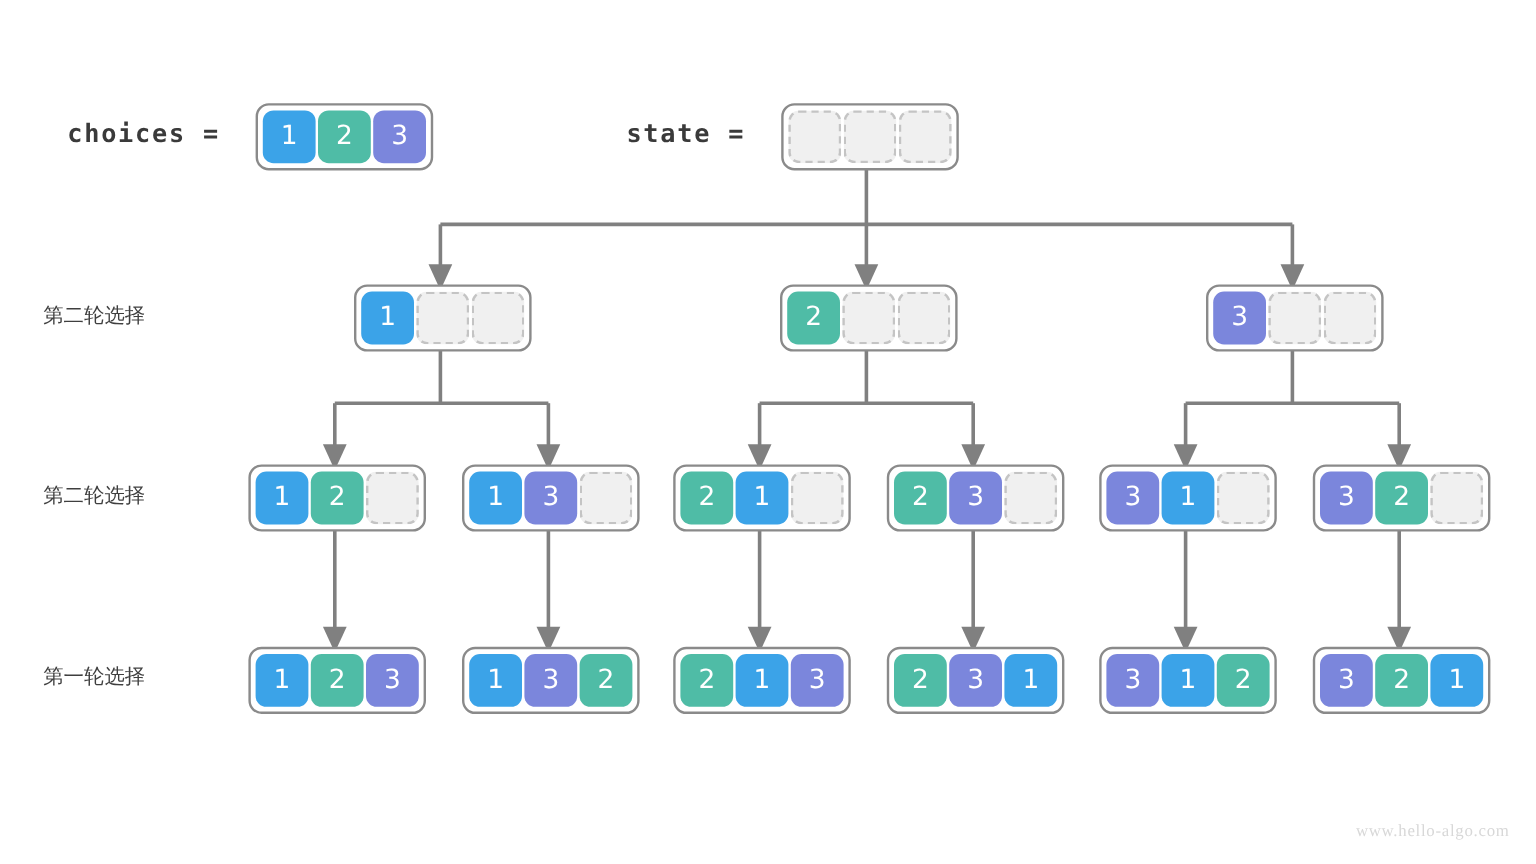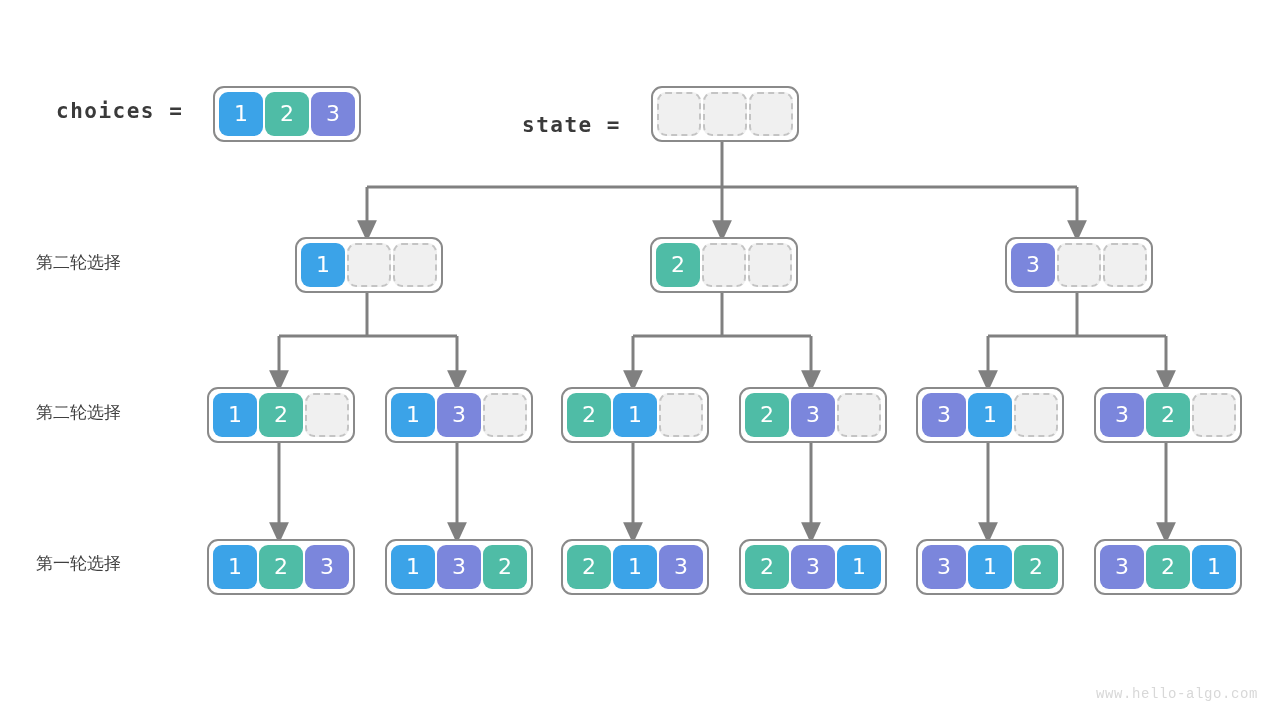--- a/index.html
+++ b/index.html
@@ -77,21 +77,21 @@
     background: #f0f0f0;
     border: 2px dashed #c4c4c4;
     color: transparent;
   }
 
   
   #watermark {
     position: absolute;
     right: 22px;
     bottom: 18px;
-    font-family: Liberation Mono, monospace;
+    font-family: Liberation Serif, serif;
     font-size: 14px;
     color: #d8d8d8;
     letter-spacing: 0.6px;
     white-space: nowrap;
   }
 </style>
 </head>
 <body>
 
 <div id="canvas">
@@ -128,21 +128,21 @@
       <path d="M 279 438 L 279 533" marker-end="url(#arrow)"></path>
       <path d="M 457 438 L 457 533" marker-end="url(#arrow)"></path>
       <path d="M 633 438 L 633 533" marker-end="url(#arrow)"></path>
       <path d="M 811 438 L 811 533" marker-end="url(#arrow)"></path>
       <path d="M 988 438 L 988 533" marker-end="url(#arrow)"></path>
       <path d="M 1166 438 L 1166 533" marker-end="url(#arrow)"></path>
     </g>
   </svg>
 
   <div class="var-label" style="left:56px; top:99px;">choices =</div>
-  <div class="var-label" style="left:522px; top:113px;">state =</div>
+  <div class="var-label" style="left:522px; top:99px;">state =</div>
 
   <div class="row-label" style="left:36px; top:251px;">第二轮选择</div>
   <div class="row-label" style="left:36px; top:401px;font-family:Liberation Serif, serif;">第二轮选择</div>
   <div class="row-label" style="left:36px; top:552px;">第一轮选择</div>
 
   <div class="array" style="left:213px; top:86px;">
       <div class="cell" style="background: rgb(59, 163, 232);">1</div>
       <div class="cell" style="background: rgb(79, 188, 166);">2</div>
       <div class="cell" style="background: rgb(123, 134, 220);">3</div>
     </div>

